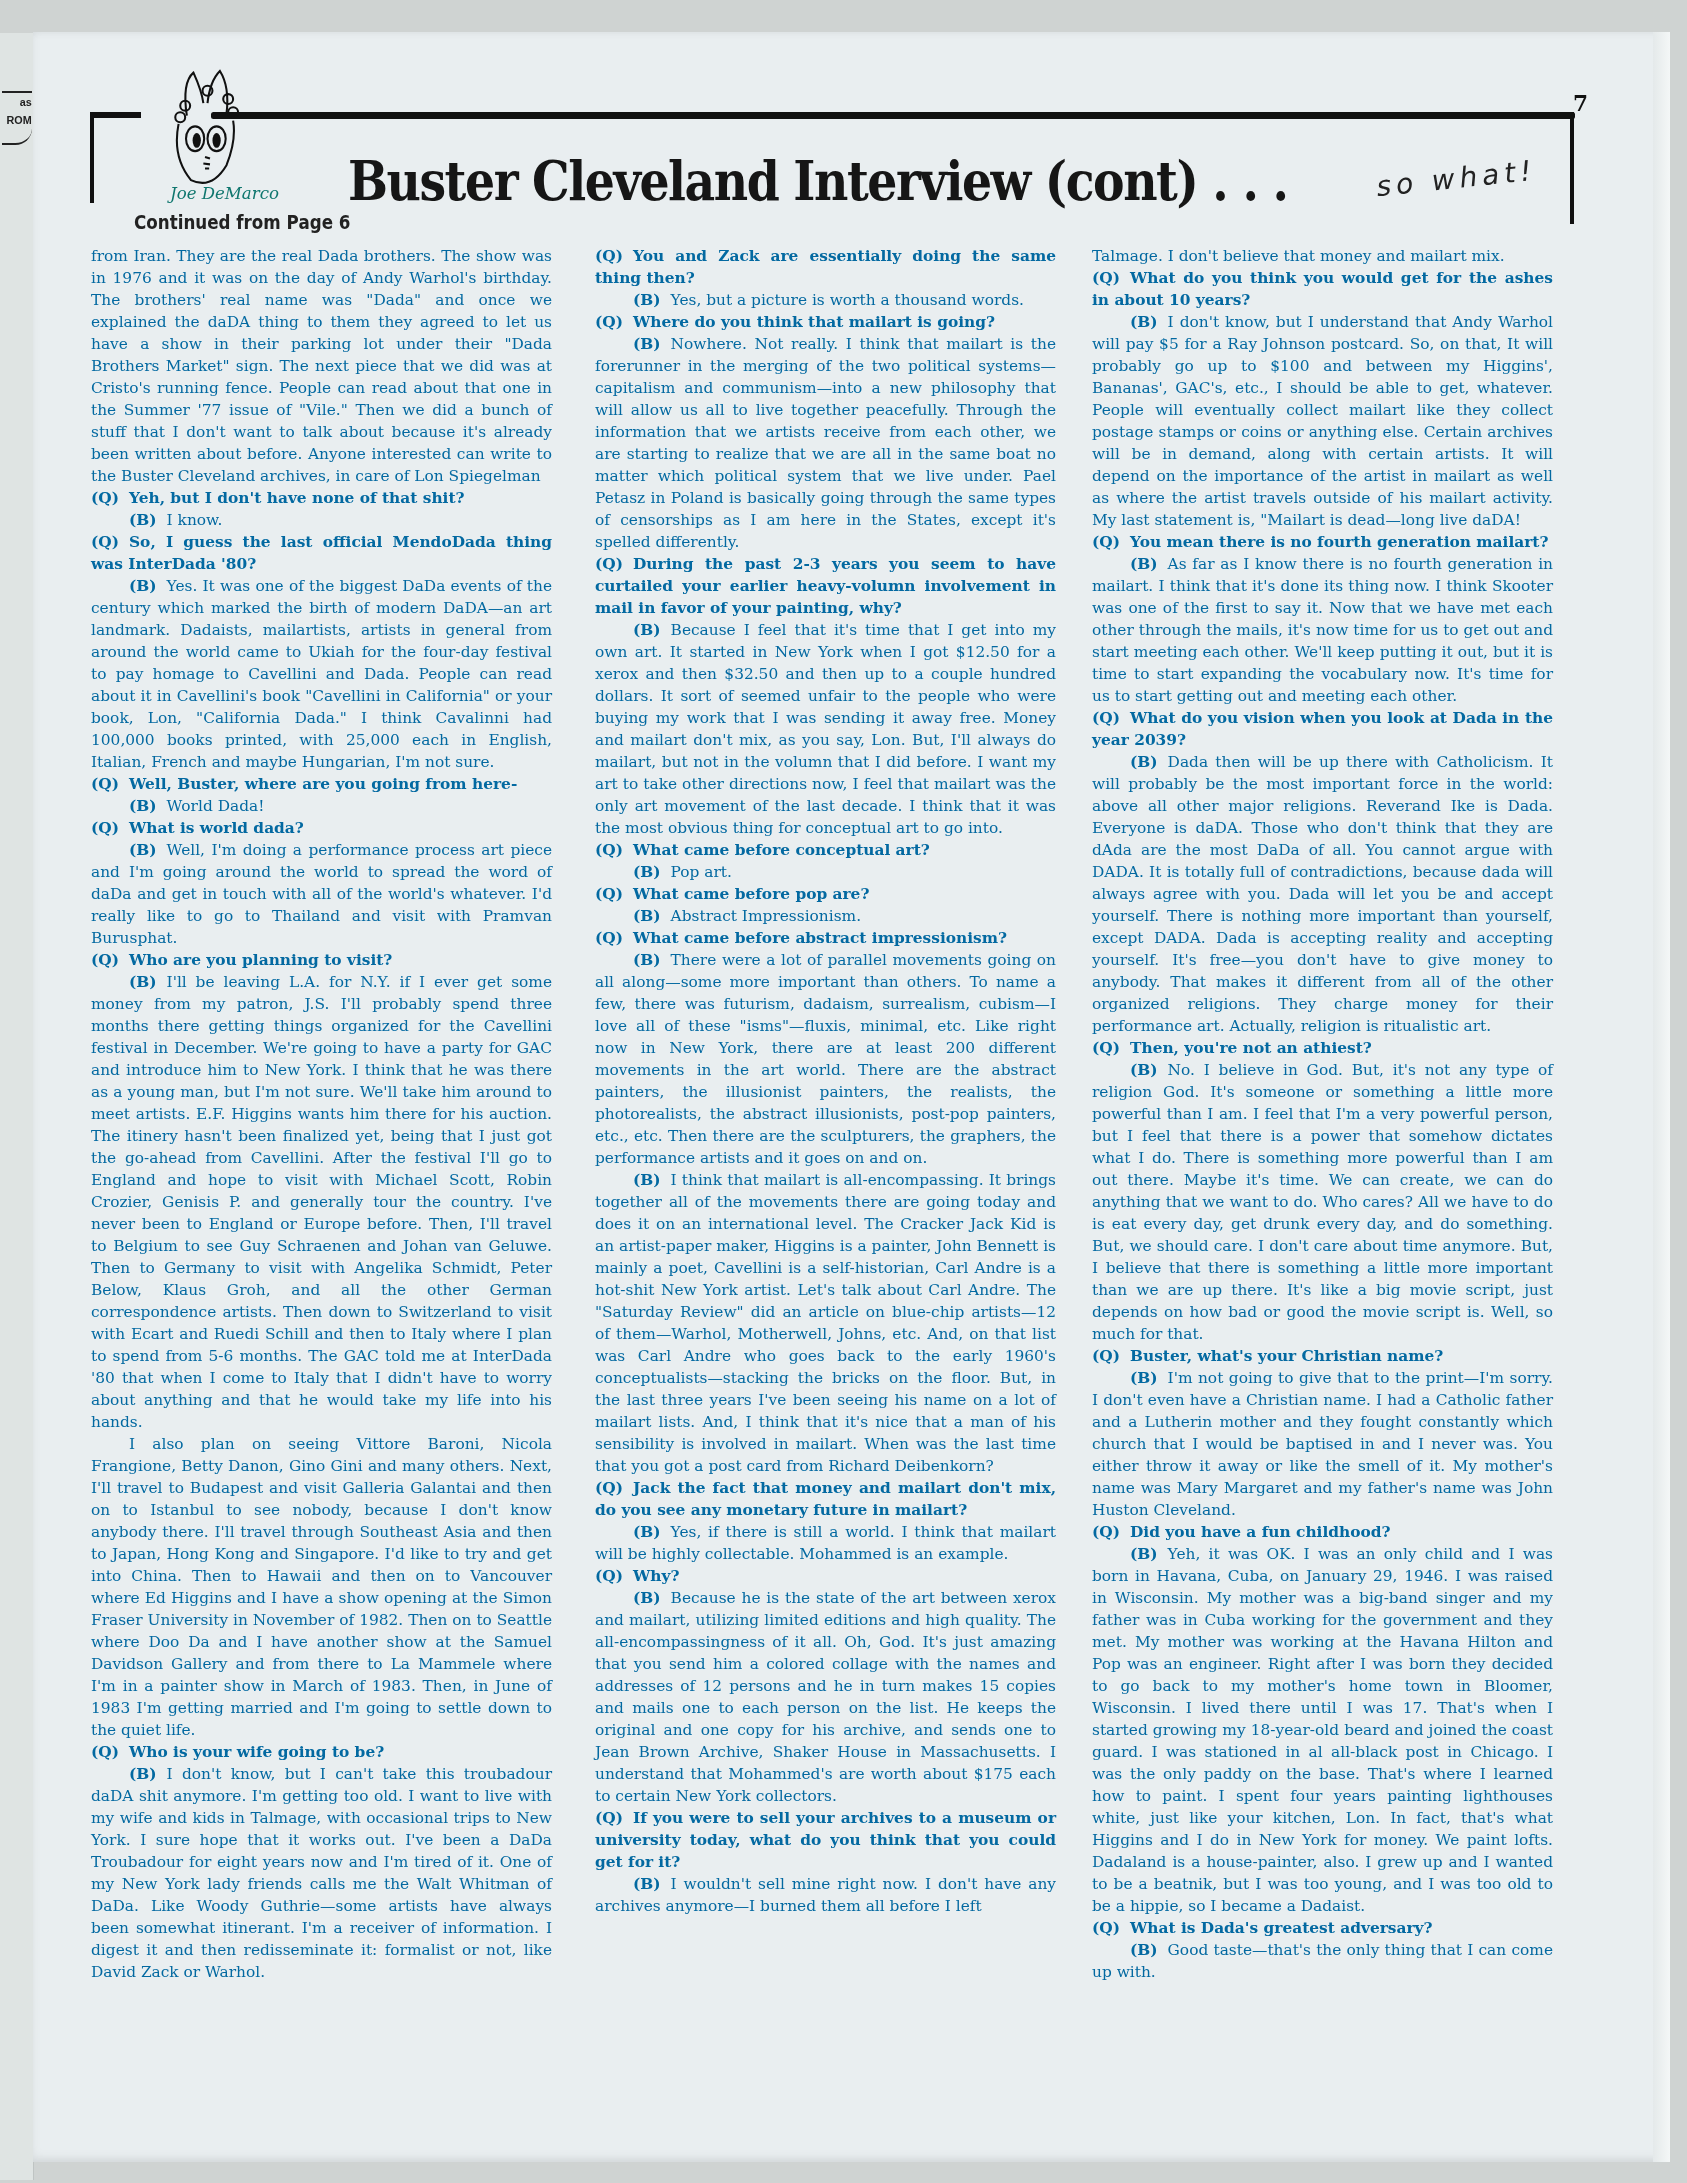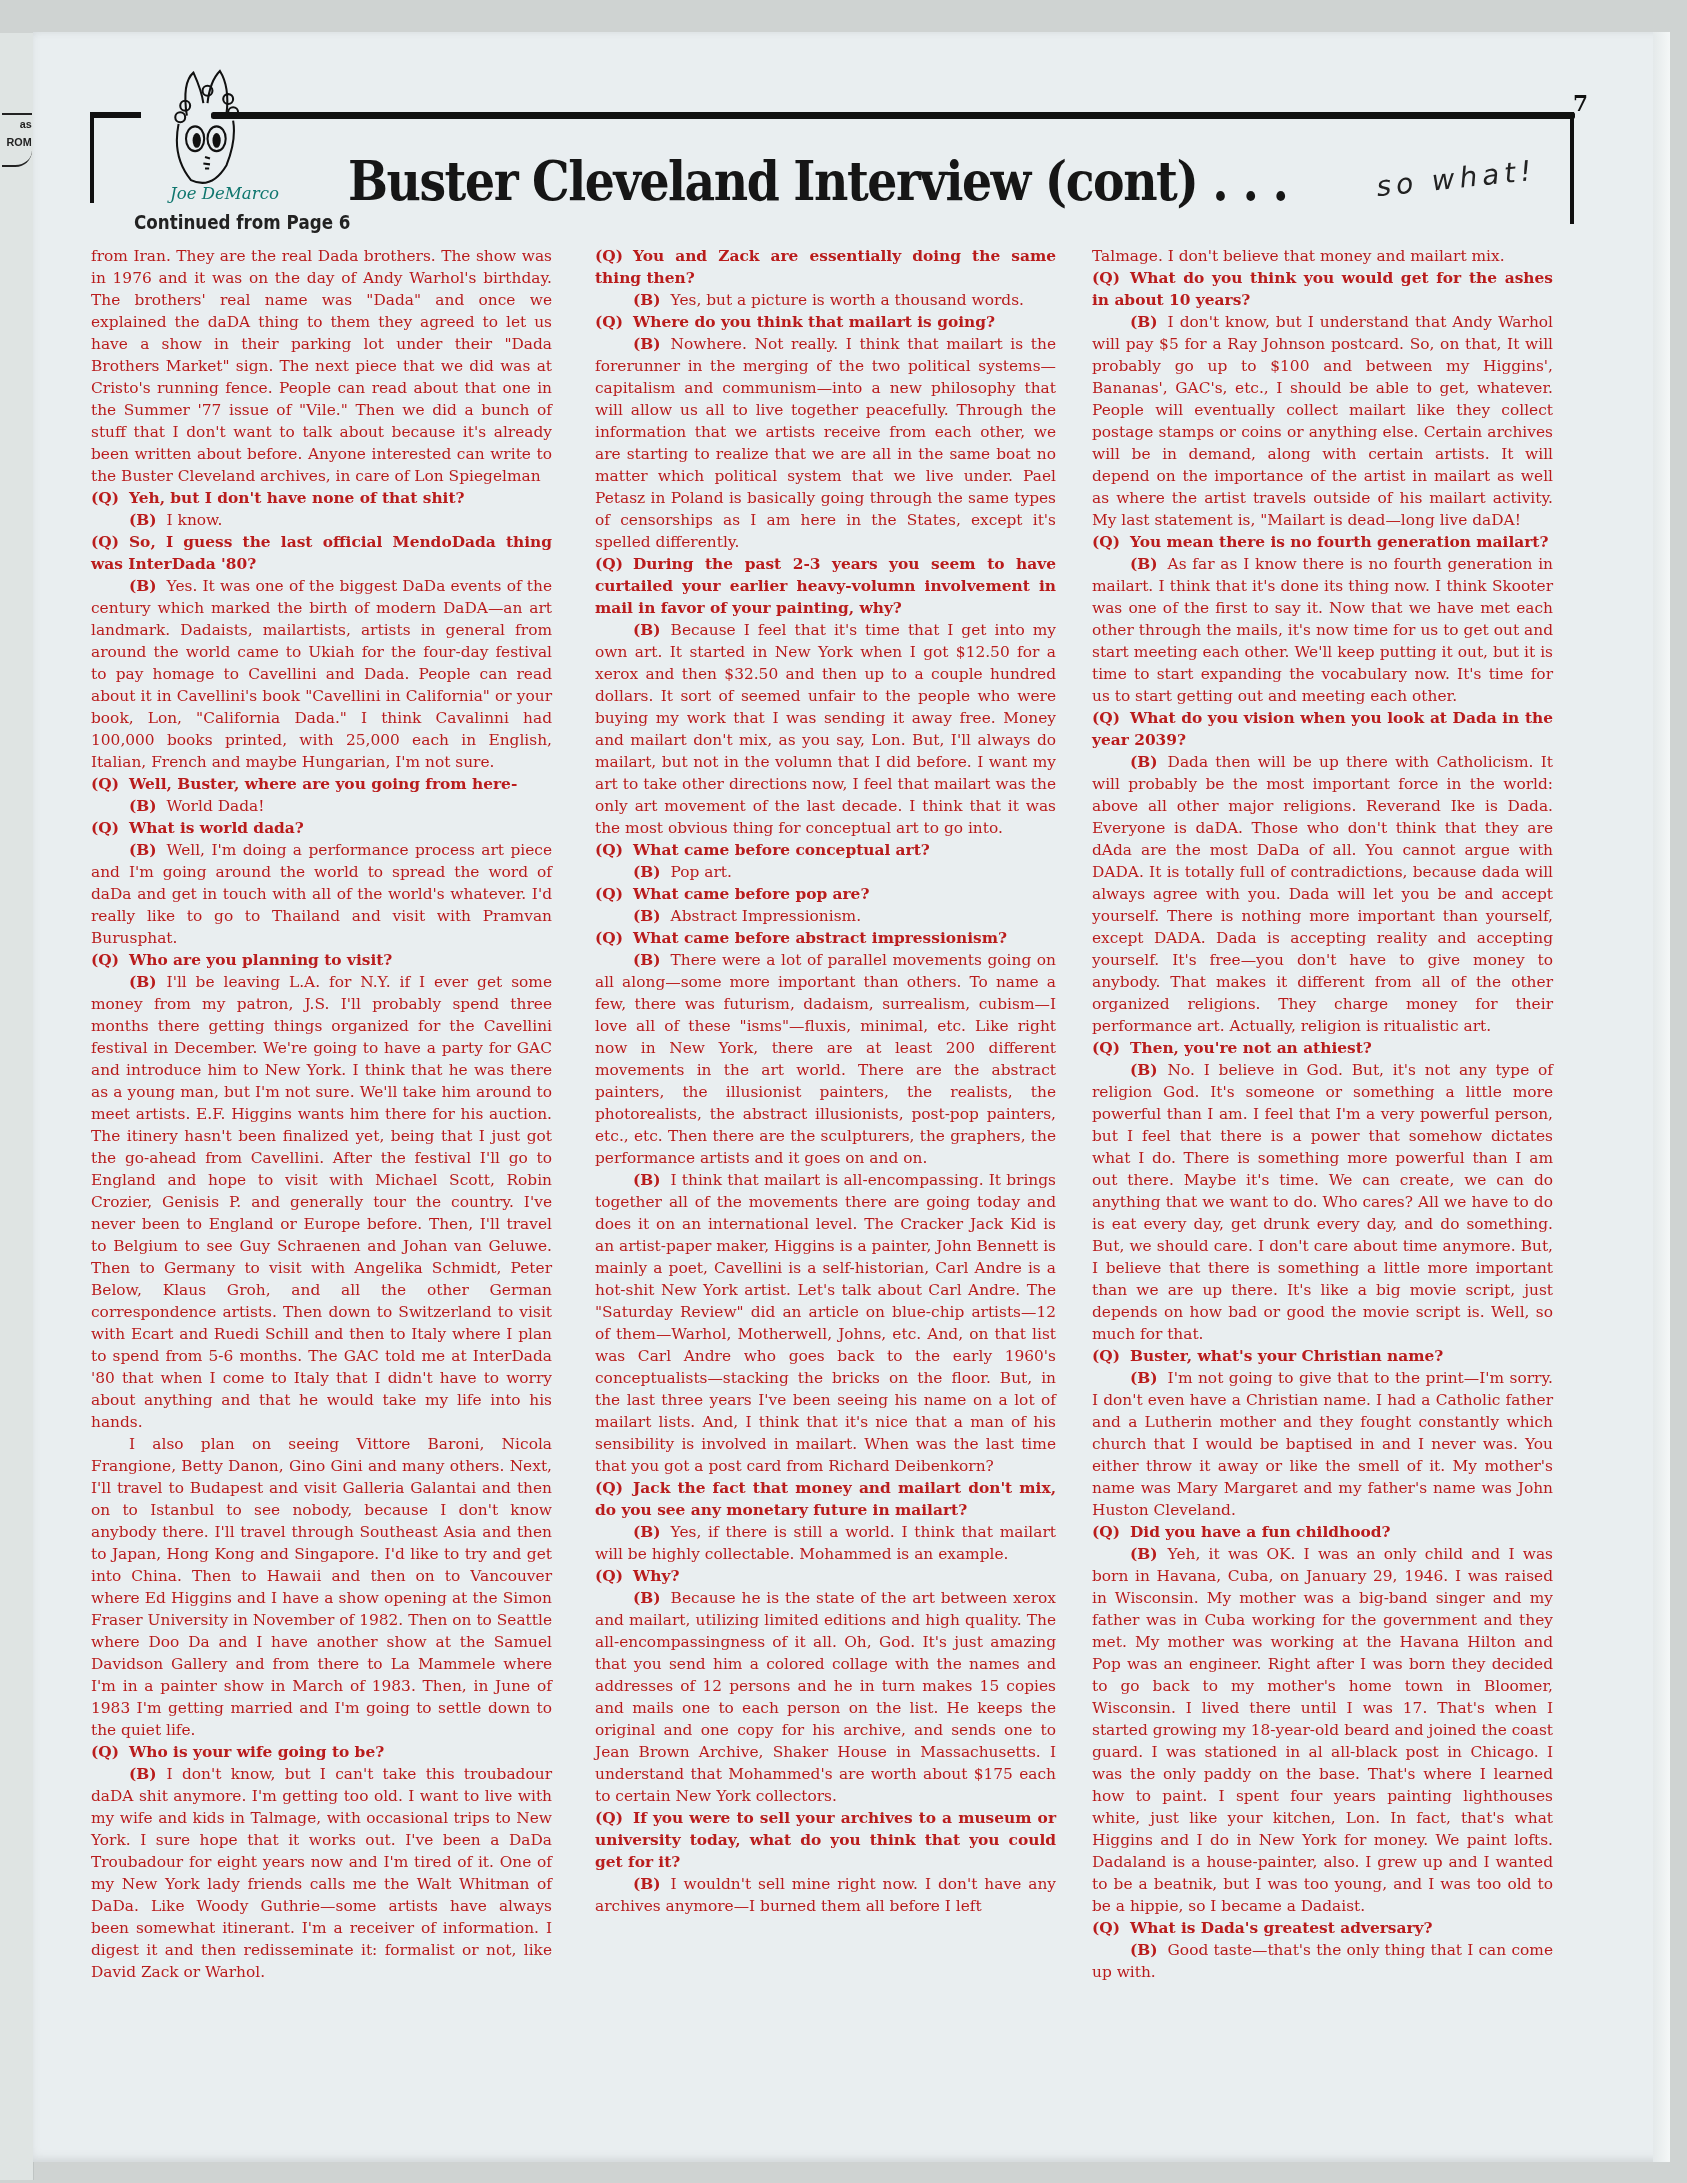--- a/index.html
+++ b/index.html
@@ -8,21 +8,21 @@
     background:#cfd3d2;
     font-family:"DejaVu Serif", serif;
   }
   .backpage {
     position:absolute; left:0; top:33px; width:33px; height:2147px;
     background:#dfe4e3; border-right:0.8px solid #bfc4c3;
   }
   .backpage .tag {
     position:absolute; left:1.7px; top:58px; width:30px; height:50px;
     border-top:2.5px solid #222; border-bottom:2.5px solid #222; border-radius:0 0 16.6px 0;
-    font:bold 10.8px "Liberation Sans", sans-serif; color:#222; line-height:18px; text-align:right;margin-top:22px;
+    font:bold 10.8px "Liberation Sans", sans-serif; color:#222; line-height:18px; text-align:right;
   }
   .page {
     position:absolute; left:33px; top:31.5px; width:1637px; height:2130px;
     background:#e9eef0;
     box-shadow: inset -5px 0 8.3px rgba(0,0,0,0.08), inset 0 -5px 10px rgba(0,0,0,0.05);
   }
   .page-edge {
     position:absolute; right:0; top:0; width:16.6px; height:100%;
     background:linear-gradient(to right, #e4e9ea, #f4f7f7);
   }
@@ -62,21 +62,21 @@
     transform:rotate(-6deg);
   }
   .continued {
     position:absolute; left:134px; top:211px;
     font: bold 19px "DejaVu Sans", sans-serif; color:#222;
     transform:scaleX(0.88); transform-origin:left center;
   }
   .col {
     position:absolute; top:245px; width:461px;
     font-family:"DejaVu Serif", serif; font-size:15.4px; line-height:22px;
-    color:#b91c1c; text-align:justify; hyphens:none;
+    color:#0369a1; text-align:justify; hyphens:none;
   }
   .col p { margin:0; }
   .col .q { font-weight:bold; text-align:justify; }
   .col .q .lbl { display:inline-block; width:38px; font-weight:bold; }
   .col .a { text-indent:0; }
   .col .a .lbl { display:inline-block; padding-left:38px; width:38px; font-weight:bold; }
   .col .plain-indent { text-indent:38px; }
   #col1 { left:91px; }
   #col2 { left:595px; }
   #col3 { left:1092px; }

